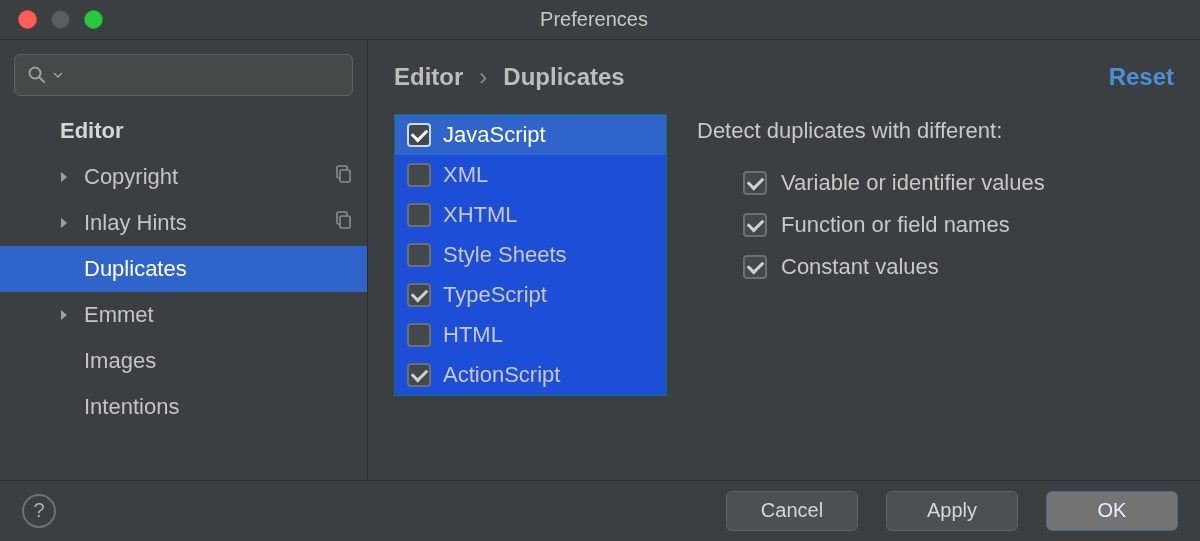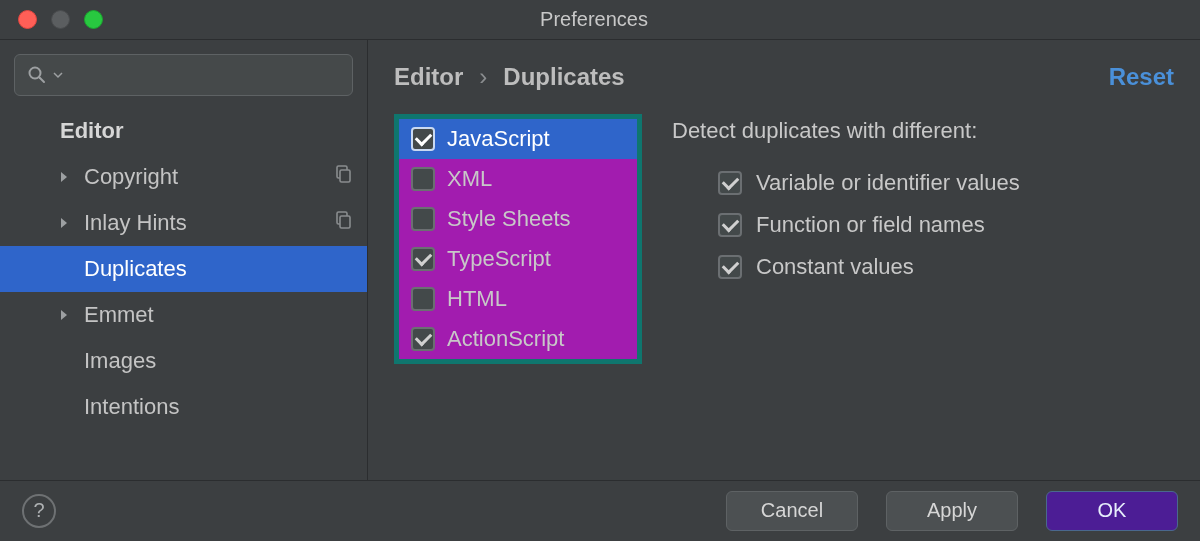--- a/index.html
+++ b/index.html
@@ -144,23 +144,23 @@
     cursor: pointer;
   }
 
   .panel-body {
     display: flex;
     gap: 30px;
     margin-top: 14px;
   }
 
   .lang-list {
-    width: 248px;
-    border: 5px solid #0f766e;
-    background: #a21caf;
+    width: 273px;
+    border: 1px solid #0f766e;
+    background: #1d4ed8;
   }
   .lang-item {
     height: 40px;
     display: flex;
     align-items: center;
     gap: 12px;
     padding: 0 12px;
     color: #c8c8c8;
     font-size: 22px;
   }
@@ -230,21 +230,21 @@
     height: 40px;
     border-radius: 6px;
     border: 1px solid #5e6264;
     background: #4c5052;
     color: #d6d6d6;
     font-size: 20px;
     display: flex; align-items: center; justify-content: center;
     cursor: pointer;
   }
   .btn.primary {
-    background: #4c1d95;
+    background: #737373;
     border-color: #4a688d;
     color: #e6eefb;
   }
 </style>
 </head>
 <body>
 
 <div class="titlebar">
   <div class="traffic-lights">
     <div class="traffic-light tl-close"></div>
@@ -333,20 +333,24 @@
 
     <div class="panel-body">
       <div class="lang-list" id="lang-list">
           <div class="lang-item selected">
             <span class="chk checked"></span>
             <span>JavaScript</span>
           </div>
           <div class="lang-item">
             <span class="chk"></span>
             <span>XML</span>
+          </div>
+          <div class="lang-item">
+            <span class="chk"></span>
+            <span>XHTML</span>
           </div>
           <div class="lang-item">
             <span class="chk"></span>
             <span>Style Sheets</span>
           </div>
           <div class="lang-item">
             <span class="chk checked"></span>
             <span>TypeScript</span>
           </div>
           <div class="lang-item">

